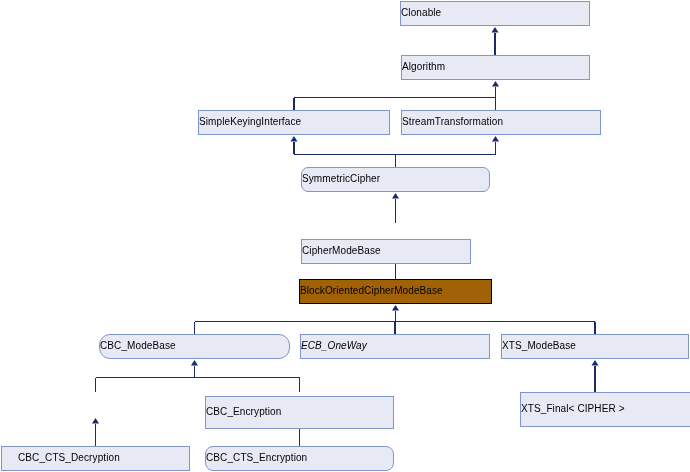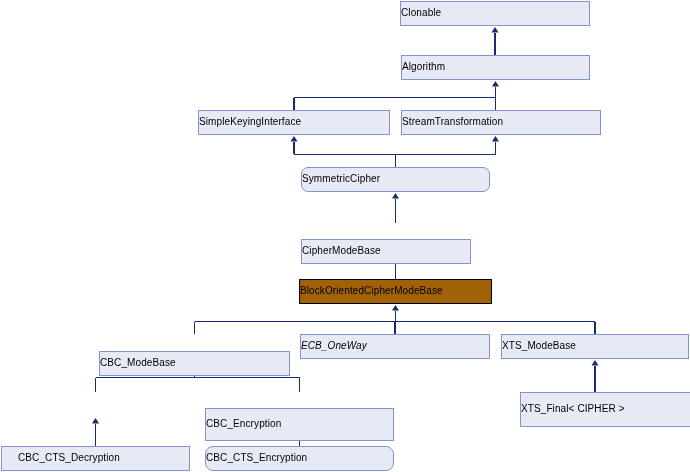--- a/index.html
+++ b/index.html
@@ -104,30 +104,30 @@
     </div>
     <div class="node" style="left: 301px; top: 167px; width: 189px; height: 25px; border-radius: 7px;">
       <span class="node-label">SymmetricCipher</span>
     </div>
     <div class="node" style="left: 301px; top: 223px; width: 170px; height: 25px; margin-top: 16px;">
       <span class="node-label">CipherModeBase</span>
     </div>
     <div class="node focus" style="left: 299px; top: 279px; width: 193px; height: 25px;">
       <span class="node-label">BlockOrientedCipherModeBase</span>
     </div>
-    <div class="node" style="left: 99px; top: 351px; width: 191px; height: 25px;">
+    <div class="node" style="left: 99px; top: 334px; width: 191px; height: 25px; border-radius: 11px;">
       <span class="node-label">CBC_ModeBase</span>
     </div>
     <div class="node" style="left: 300px; top: 334px; width: 190px; height: 25px; font-style: italic;">
       <span class="node-label">ECB_OneWay</span>
     </div>
     <div class="node" style="left: 501px; top: 334px; width: 188px; height: 25px;">
       <span class="node-label">XTS_ModeBase</span>
     </div>
-    <div class="node" style="left: 205px; top: 408px; width: 189px; height: 33px;">
+    <div class="node" style="left: 205px; top: 396px; width: 189px; height: 33px;">
       <span class="node-label">CBC_Encryption</span>
     </div>
     <div class="node" style="left: 508px; top: 392px; width: 188px; height: 35px; margin-left: 12px;">
       <span class="node-label">XTS_Final&lt; CIPHER &gt;</span>
     </div>
     <div class="node" style="left: 1px; top: 446px; width: 189px; height: 25px; padding-left: 16px;">
       <span class="node-label">CBC_CTS_Decryption</span>
     </div>
     <div class="node" style="left: 205px; top: 446px; width: 189px; height: 25px; border-radius: 8px;">
       <span class="node-label">CBC_CTS_Encryption</span>

